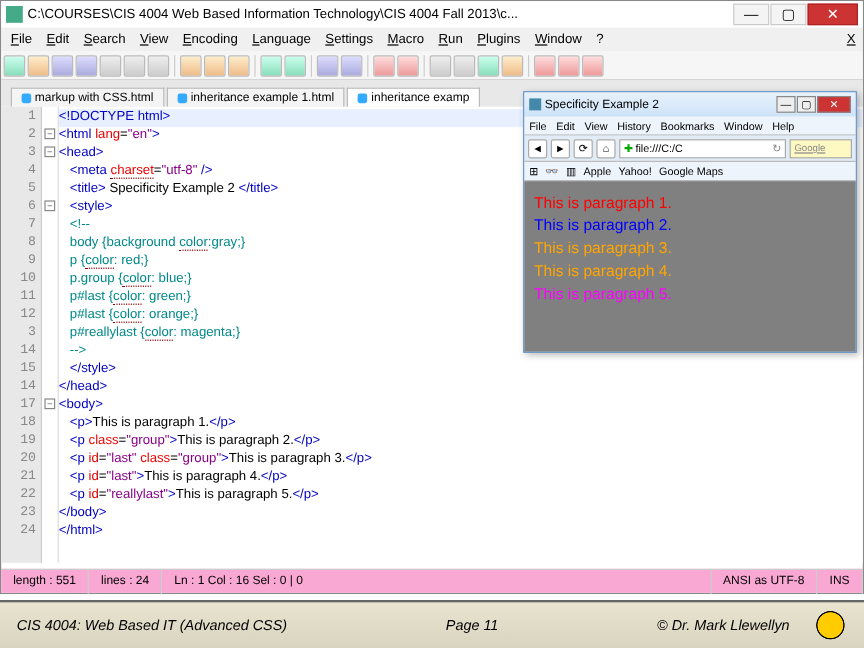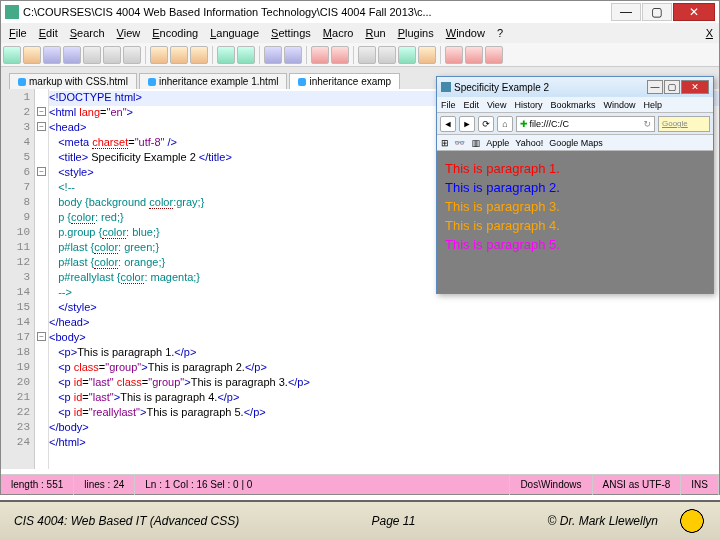--- a/index.html
+++ b/index.html
@@ -186,21 +186,20 @@
         <div class="ln">   <span class="tag">&lt;p</span> <span class="attr">id</span>=<span class="val">"last"</span><span class="tag">&gt;</span><span class="txt">This is paragraph 4.</span><span class="tag">&lt;/p&gt;</span></div>
         <div class="ln">   <span class="tag">&lt;p</span> <span class="attr">id</span>=<span class="val">"reallylast"</span><span class="tag">&gt;</span><span class="txt">This is paragraph 5.</span><span class="tag">&lt;/p&gt;</span></div>
         <div class="ln"><span class="tag">&lt;/body&gt;</span></div>
         <div class="ln"><span class="tag">&lt;/html&gt;</span></div>
       </div>
   </div>
   <div class="statusbar">
     <span>length : 551</span>
     <span>lines : 24</span>
     <span style="flex:1">Ln : 1    Col : 16    Sel : 0 | 0</span>
-    <span>Dos\Windows</span>
     <span>ANSI as UTF-8</span>
     <span>INS</span>
   </div>
 </div>
 
 <div class="browser">
   <div class="btitle">
     <span style="width:10px;height:10px;background:#48a;display:inline-block;margin-right:3px"></span>
     <span>Specificity Example 2</span>
     <span class="spacer"></span>

